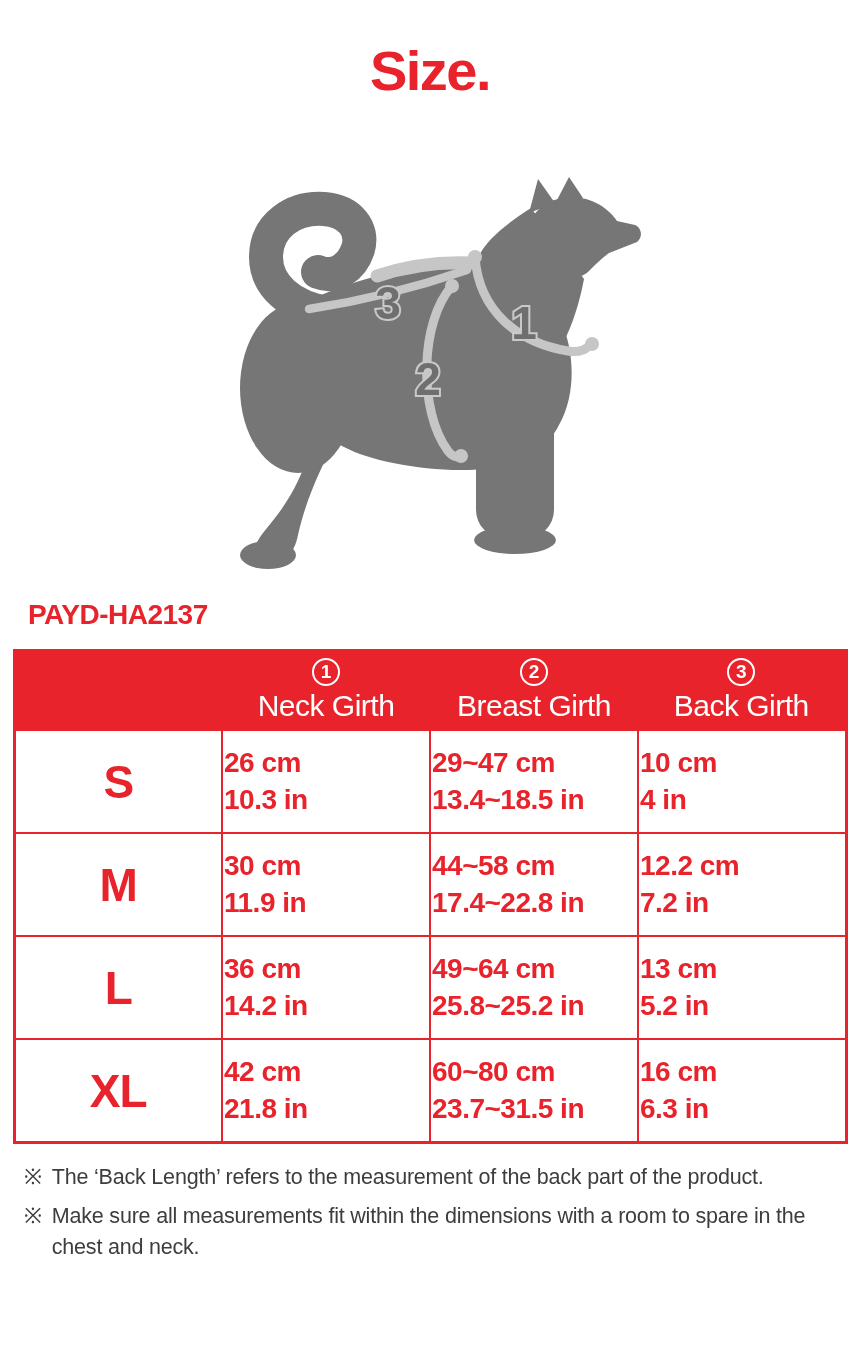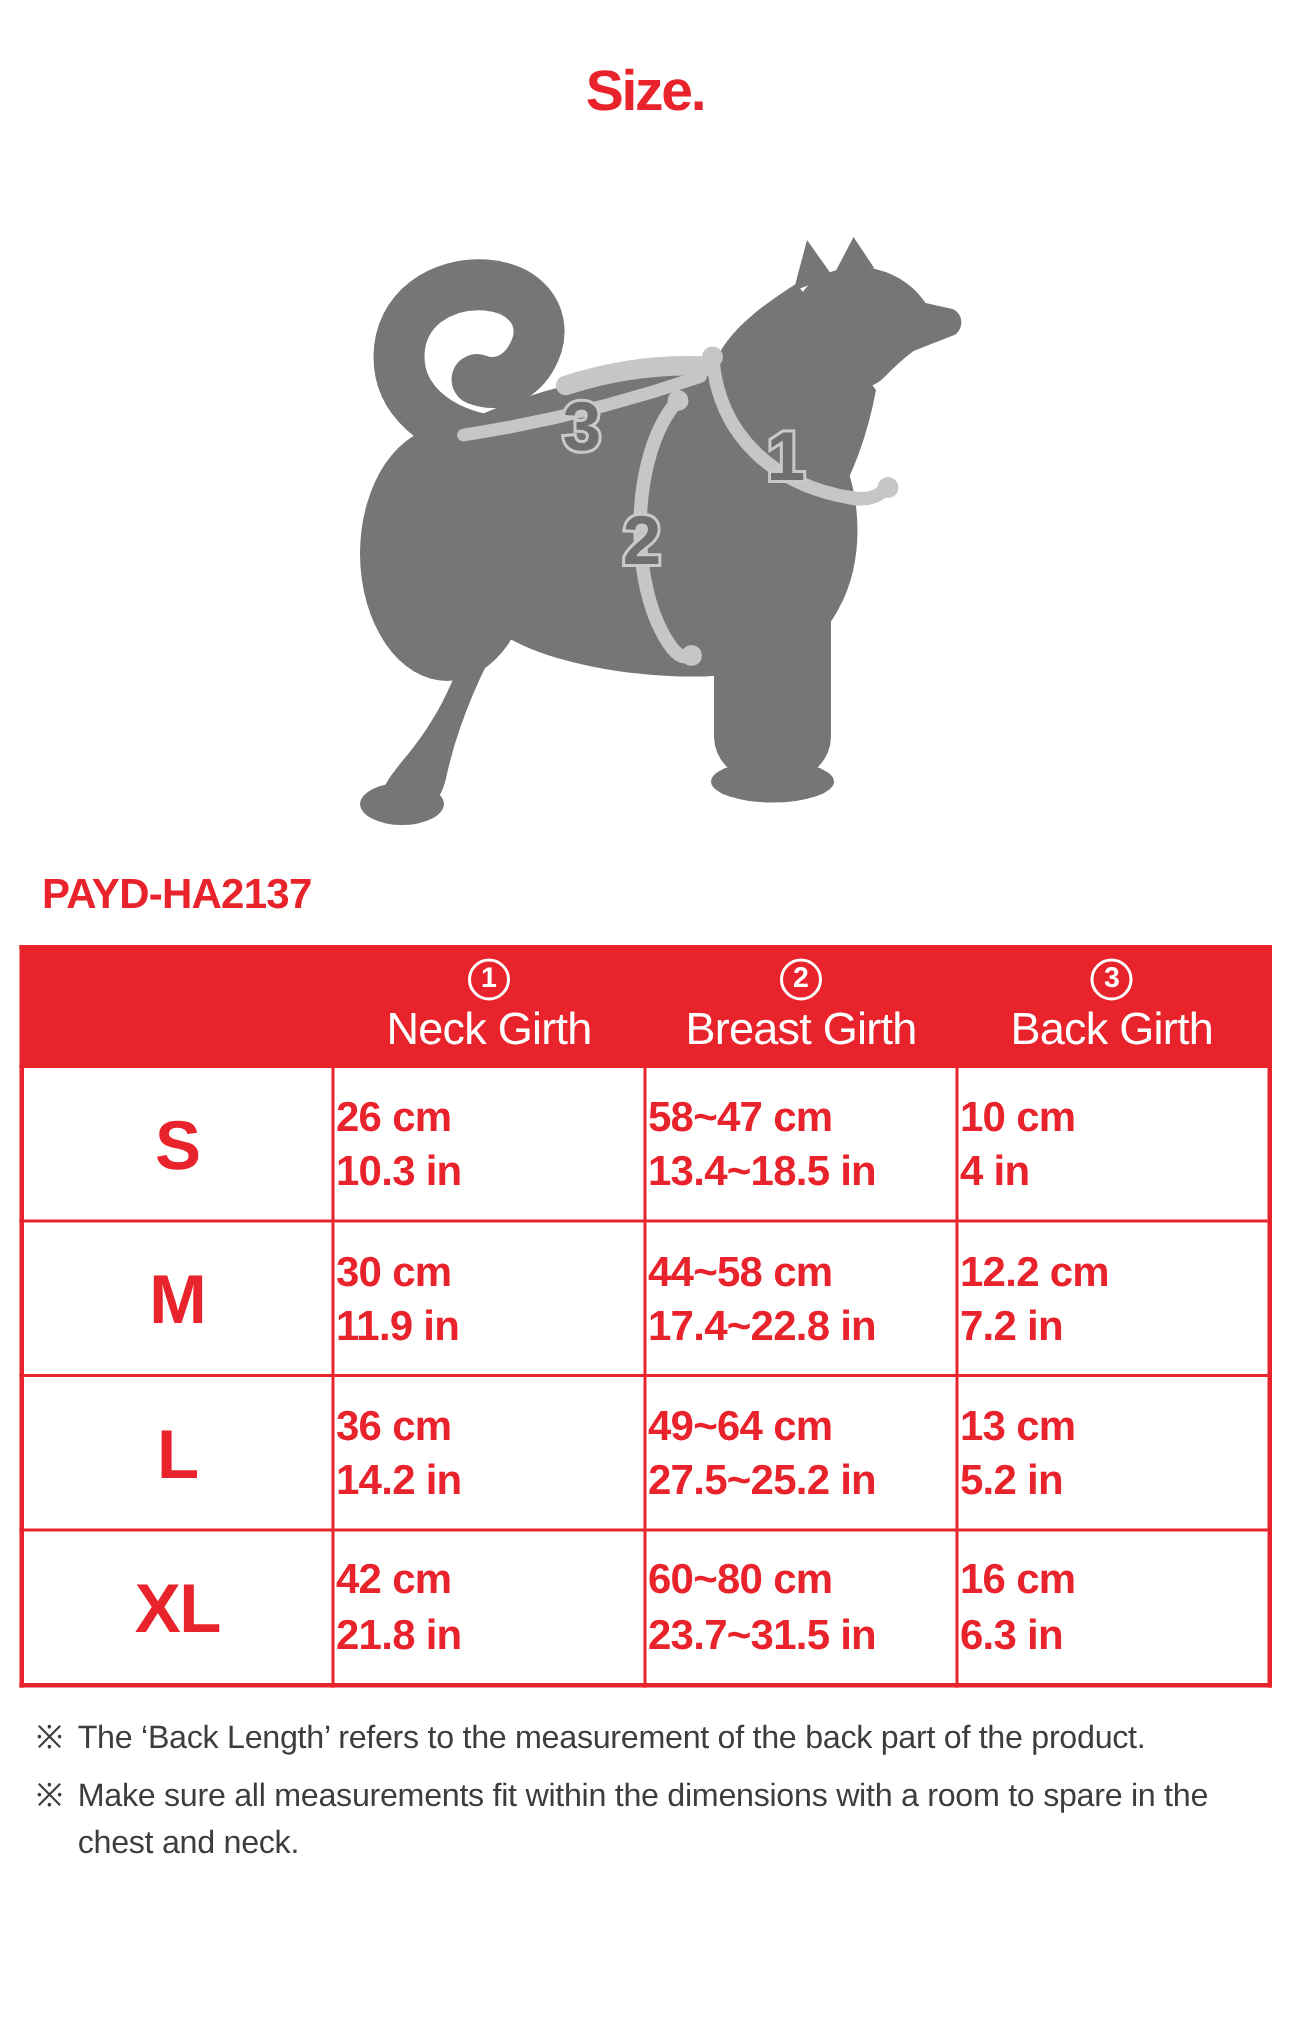--- a/index.html
+++ b/index.html
@@ -10,21 +10,21 @@
     --note-text:#3d3d3d;
   }
   *{box-sizing:border-box;}
   html,body{margin:0;padding:0;}
   body{
     width:860px;height:1350px;background:#ffffff;overflow:hidden;
     font-family:"Liberation Sans",sans-serif;
   }
   .page-title{
     margin:0;padding-top:42px;text-align:center;
-    font-size:38px;line-height:1.05;font-weight:800;letter-spacing:-1.5px;
+    font-size:56px;line-height:1.05;font-weight:800;letter-spacing:-1.5px;
     color:var(--accent-red);
   }
   .dog-figure{
     display:block;margin:62px 0 0 226px;width:440px;height:420px;
   }
   .df{fill:var(--dog-gray);}
   .tl{fill:none;stroke:var(--dog-gray);stroke-width:34;stroke-linecap:round;}
   .strap{fill:none;stroke:var(--strap-gray);stroke-linecap:round;}
   .strapdot{fill:var(--strap-gray);}
   .marker{
@@ -143,21 +143,21 @@
     </tr>
   </thead>
   <tbody>
     <tr>
       <td class="size-cell">S</td>
       <td class="val c2">
         <div>26 cm</div>
         <div>10.3 in</div>
       </td>
       <td class="val c3">
-        <div>58~47 cm</div>
+        <div>29~47 cm</div>
         <div>13.4~18.5 in</div>
       </td>
       <td class="val c4">
         <div>10 cm</div>
         <div>4 in</div>
       </td>
     </tr>
     <tr>
       <td class="size-cell">M</td>
       <td class="val c2">
@@ -174,21 +174,21 @@
       </td>
     </tr>
     <tr>
       <td class="size-cell">L</td>
       <td class="val c2">
         <div>36 cm</div>
         <div>14.2 in</div>
       </td>
       <td class="val c3">
         <div>49~64 cm</div>
-        <div>27.5~25.2 in</div>
+        <div>25.8~25.2 in</div>
       </td>
       <td class="val c4">
         <div>13 cm</div>
         <div>5.2 in</div>
       </td>
     </tr>
     <tr>
       <td class="size-cell">XL</td>
       <td class="val c2">
         <div>42 cm</div>

